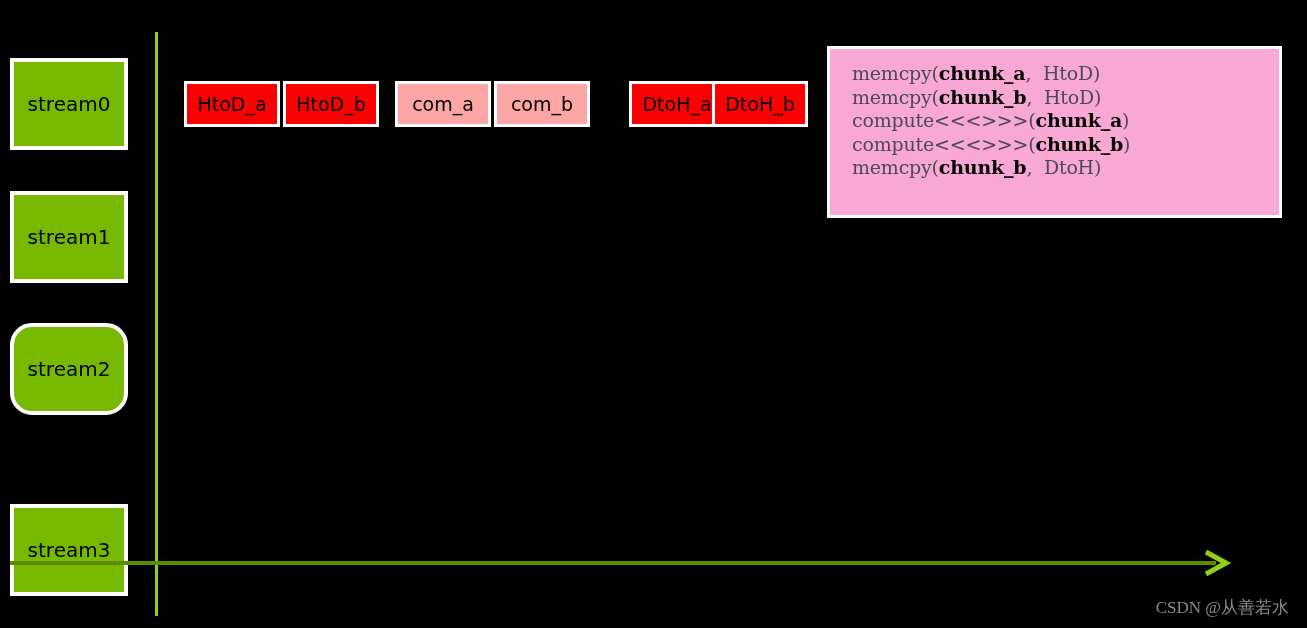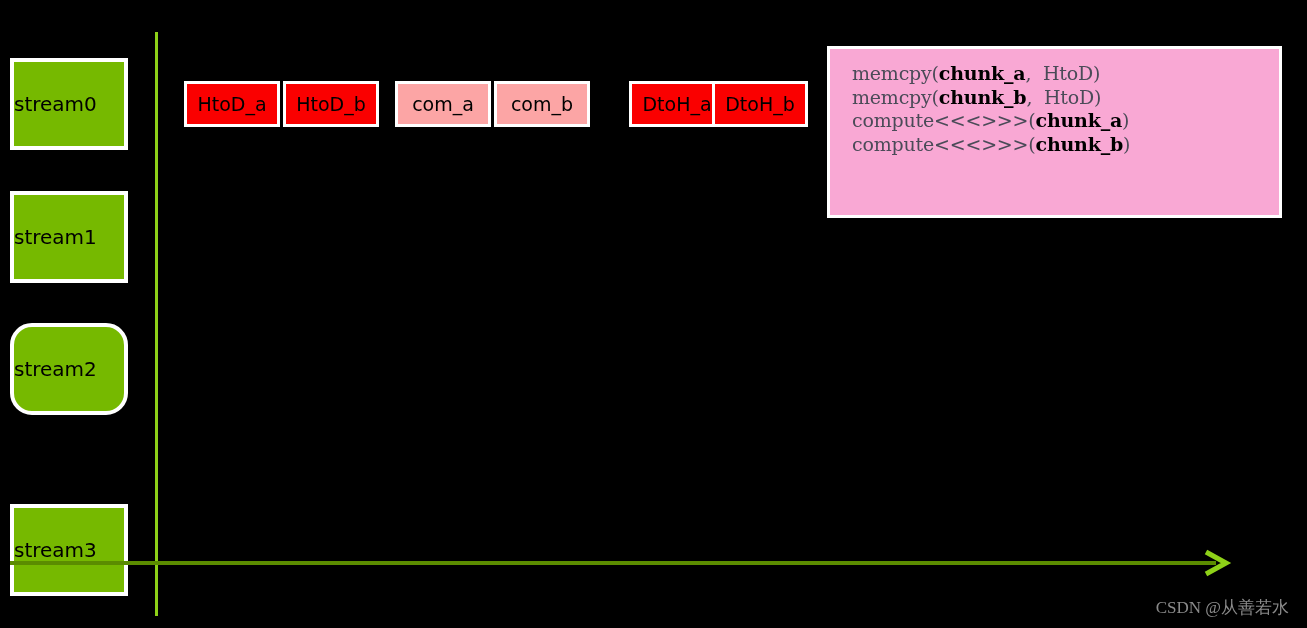--- a/index.html
+++ b/index.html
@@ -43,21 +43,21 @@
   
   .stream-box {
     position: absolute;
     left: 10px;
     width: 110px;
     height: 84px;
     background: #76b900;
     border: 4px solid #ffffff;
     display: flex;
     align-items: center;
-    justify-content: flex-start;
+    justify-content: center;
     box-sizing: content-box;
   }
   .stream-box .stream-label {
     color: #000000;
     font-size: 20px;
     font-family: "DejaVu Sans", sans-serif;
     letter-spacing: 0px;
   }
   #stream-box-0 { top: 58px; }
   #stream-box-1 { top: 191px; }
@@ -142,20 +142,21 @@
   <path d="M2 4 L22 15 L2 26" fill="none" stroke="#8ed118" stroke-width="5" stroke-linecap="butt" stroke-linejoin="miter"></path>
 </svg>
 
 <div id="task-row"></div>
 
 <div id="code-panel">
     <div class="code-line"><span>memcpy(</span><span class="ident">chunk_a</span><span>,  HtoD)</span></div>
     <div class="code-line"><span>memcpy(</span><span class="ident">chunk_b</span><span>,  HtoD)</span></div>
     <div class="code-line"><span>compute&lt;&lt;&lt;&gt;&gt;&gt;(</span><span class="ident">chunk_a</span><span>)</span></div>
     <div class="code-line"><span>compute&lt;&lt;&lt;&gt;&gt;&gt;(</span><span class="ident">chunk_b</span><span>)</span></div>
+    <div class="code-line"><span>memcpy(</span><span class="ident">chunk_b</span><span>,  DtoH)</span></div>
   </div>
 
 <div id="watermark">CSDN @从善若水</div>
 
 <div class="task-box copy" style="left: 184px; width: 90px;">
     <span class="task-label">HtoD_a</span>
   </div>
 <div class="task-box copy" style="left: 283px; width: 90px;">
     <span class="task-label">HtoD_b</span>
   </div>

